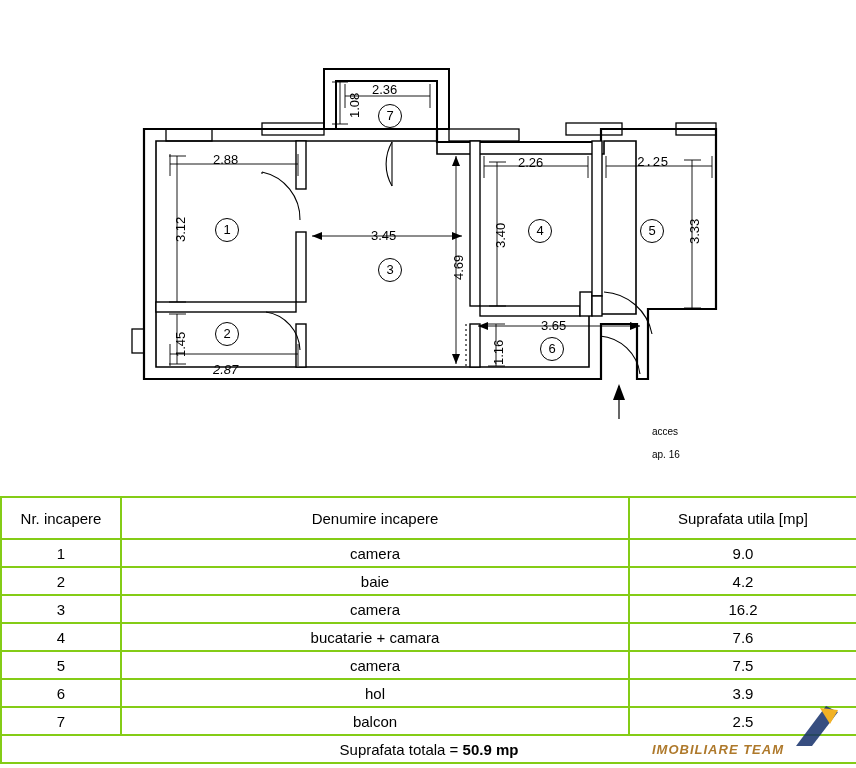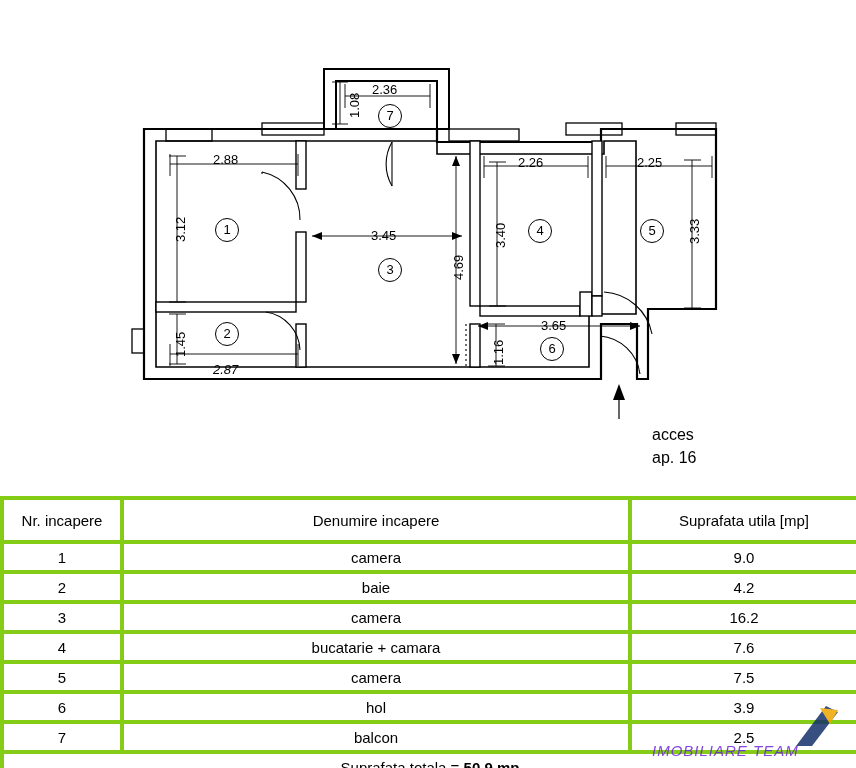--- a/index.html
+++ b/index.html
@@ -39,37 +39,37 @@
     height: 22px;
     border: 1.2px solid #000;
     border-radius: 50%;
     font-size: 13px;
     line-height: 21px;
     text-align: center;
     background: #fff;
   }
   .acces-text {
     position: absolute;
-    font-size: 16px;
+    font-size: 10px;
     white-space: nowrap;
   }
   
   #table-wrap {
     position: absolute;
     left: 0;
     top: 496px;
     width: 856px;
   }
   table.spec {
     border-collapse: collapse;
     width: 856px;
     table-layout: fixed;
   }
   table.spec td, table.spec th {
-    border: 4px solid #84cc16;
+    border: 2px solid #84cc16;
     font-size: 15px;
     font-weight: normal;
     text-align: center;
     padding: 2px 4px;
     height: 22px;
     background: transparent;
   }
   table.spec th {
     height: 36px;
     font-size: 15px;
@@ -94,24 +94,24 @@
     left: 0; top: 6px;
     font-size: 25px;
     font-weight: bold;
     font-style: italic;
     color: #15306b;
     letter-spacing: -0.5px;
   }
   #watermark .wm-sub {
     position: absolute;
     left: 14px; top: 36px;
-    font-size: 15px;
-    font-weight: normal;
+    font-size: 13px;
+    font-weight: bold;
     font-style: italic;
-    color: #6d28d9;
+    color: #a16207;
     letter-spacing: 1px;
   }
   #watermark .wm-flag {
     position: absolute;
     right: 2px;
     top: 0;
   }
 </style>
 </head>
 <body>
@@ -229,21 +229,21 @@
         <polygon points="619,360 613,376 625,376" fill="#000" stroke="none"></polygon>
       </g>
     </g>
   </svg>
 
   
   <div class="dim-label" style="left:372px; top:58px;">2.36</div>
   <div class="dim-label vert" style="left:347px; top:94px;">1.08</div>
   <div class="dim-label" style="left:213px; top:128px;">2.88</div>
   <div class="dim-label" style="left:518px; top:131px;">2.26</div>
-  <div class="dim-label" style="left:637px; top:131px;">2.25</div>
+  <div class="dim-label" style="left:637px; top:131px;font-family:Liberation Mono, monospace;">2.25</div>
   <div class="dim-label vert" style="left:173px; top:218px;">3.12</div>
   <div class="dim-label vert" style="left:493px; top:224px;">3.40</div>
   <div class="dim-label vert" style="left:687px; top:220px;">3.33</div>
   <div class="dim-label" style="left:371px; top:204px;">3.45</div>
   <div class="dim-label vert" style="left:451px; top:256px;">4.69</div>
   <div class="dim-label vert" style="left:173px; top:333px;">1.45</div>
   <div class="dim-label" style="left:541px; top:294px;">3.65</div>
   <div class="dim-label vert" style="left:491px; top:341px;">1.16</div>
   <div class="dim-label" style="left:213px; top:338px;font-style:italic;">2.87</div>
 

